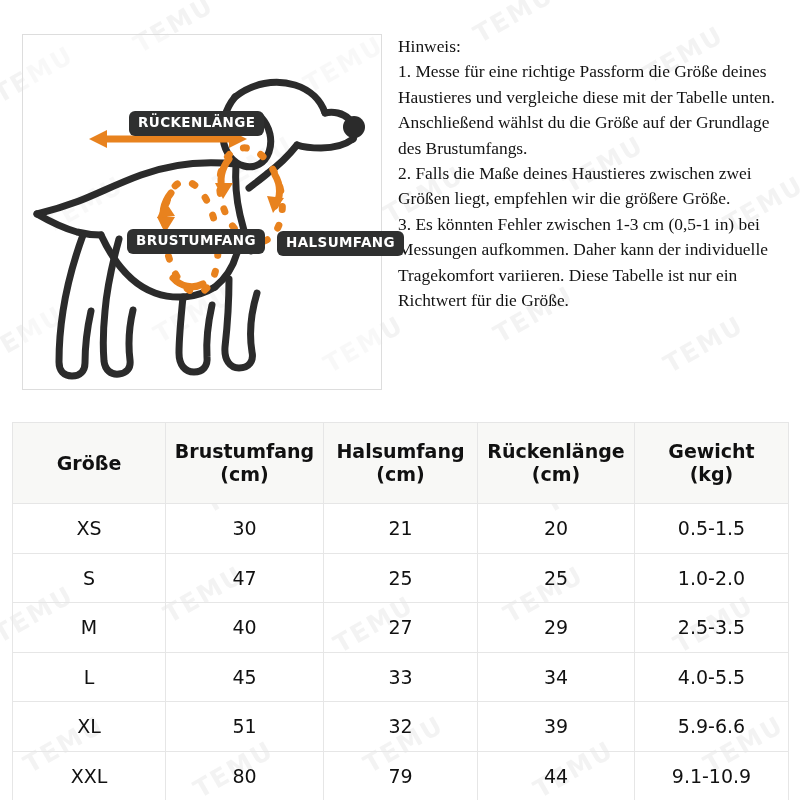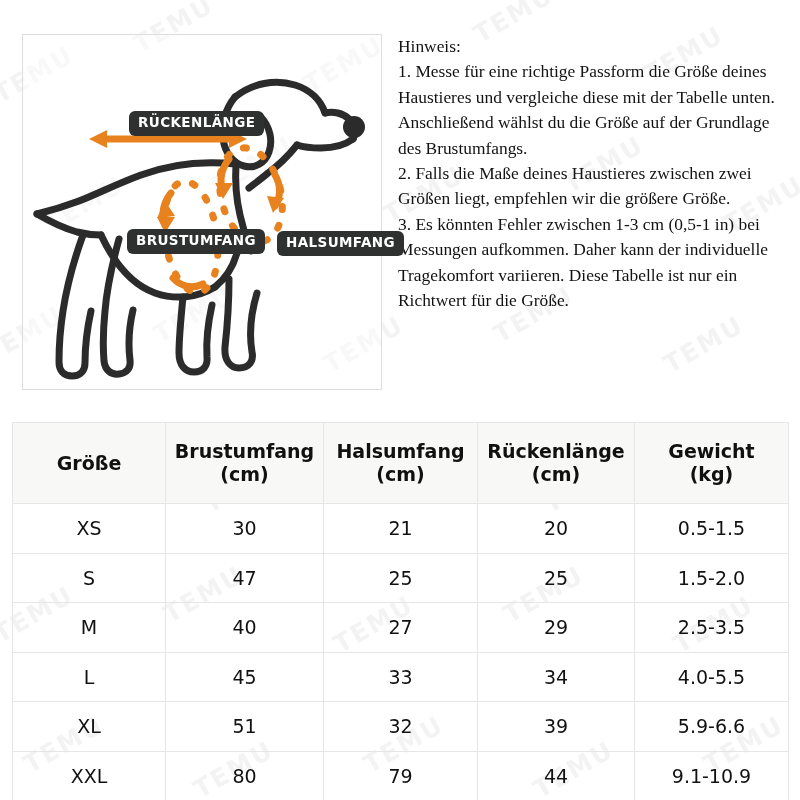--- a/index.html
+++ b/index.html
@@ -287,21 +287,21 @@
       <td>30</td>
       <td>21</td>
       <td>20</td>
       <td>0.5-1.5</td>
     </tr>
     <tr>
       <td>S</td>
       <td>47</td>
       <td>25</td>
       <td>25</td>
-      <td>1.5-2.0</td>
+      <td>1.0-2.0</td>
     </tr>
     <tr>
       <td>M</td>
       <td>40</td>
       <td>27</td>
       <td>29</td>
       <td>2.5-3.5</td>
     </tr>
     <tr>
       <td>L</td>

